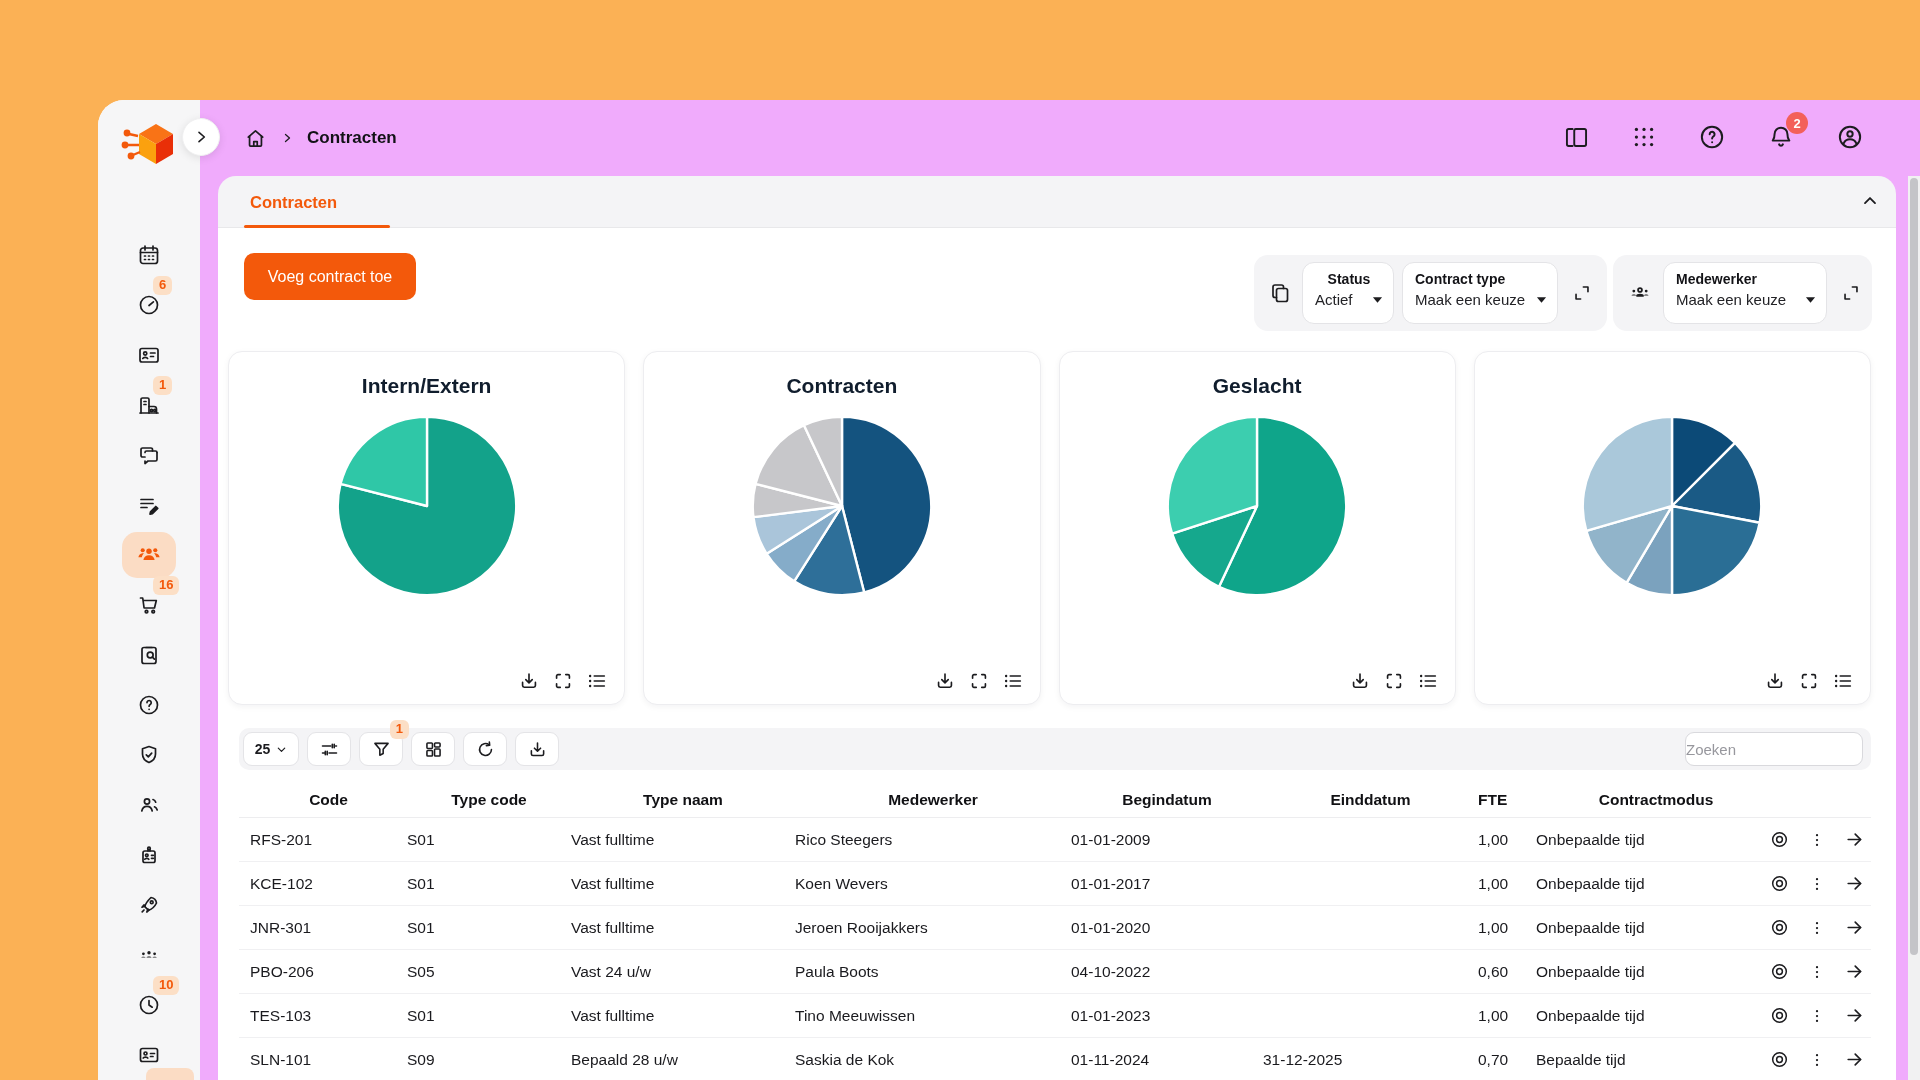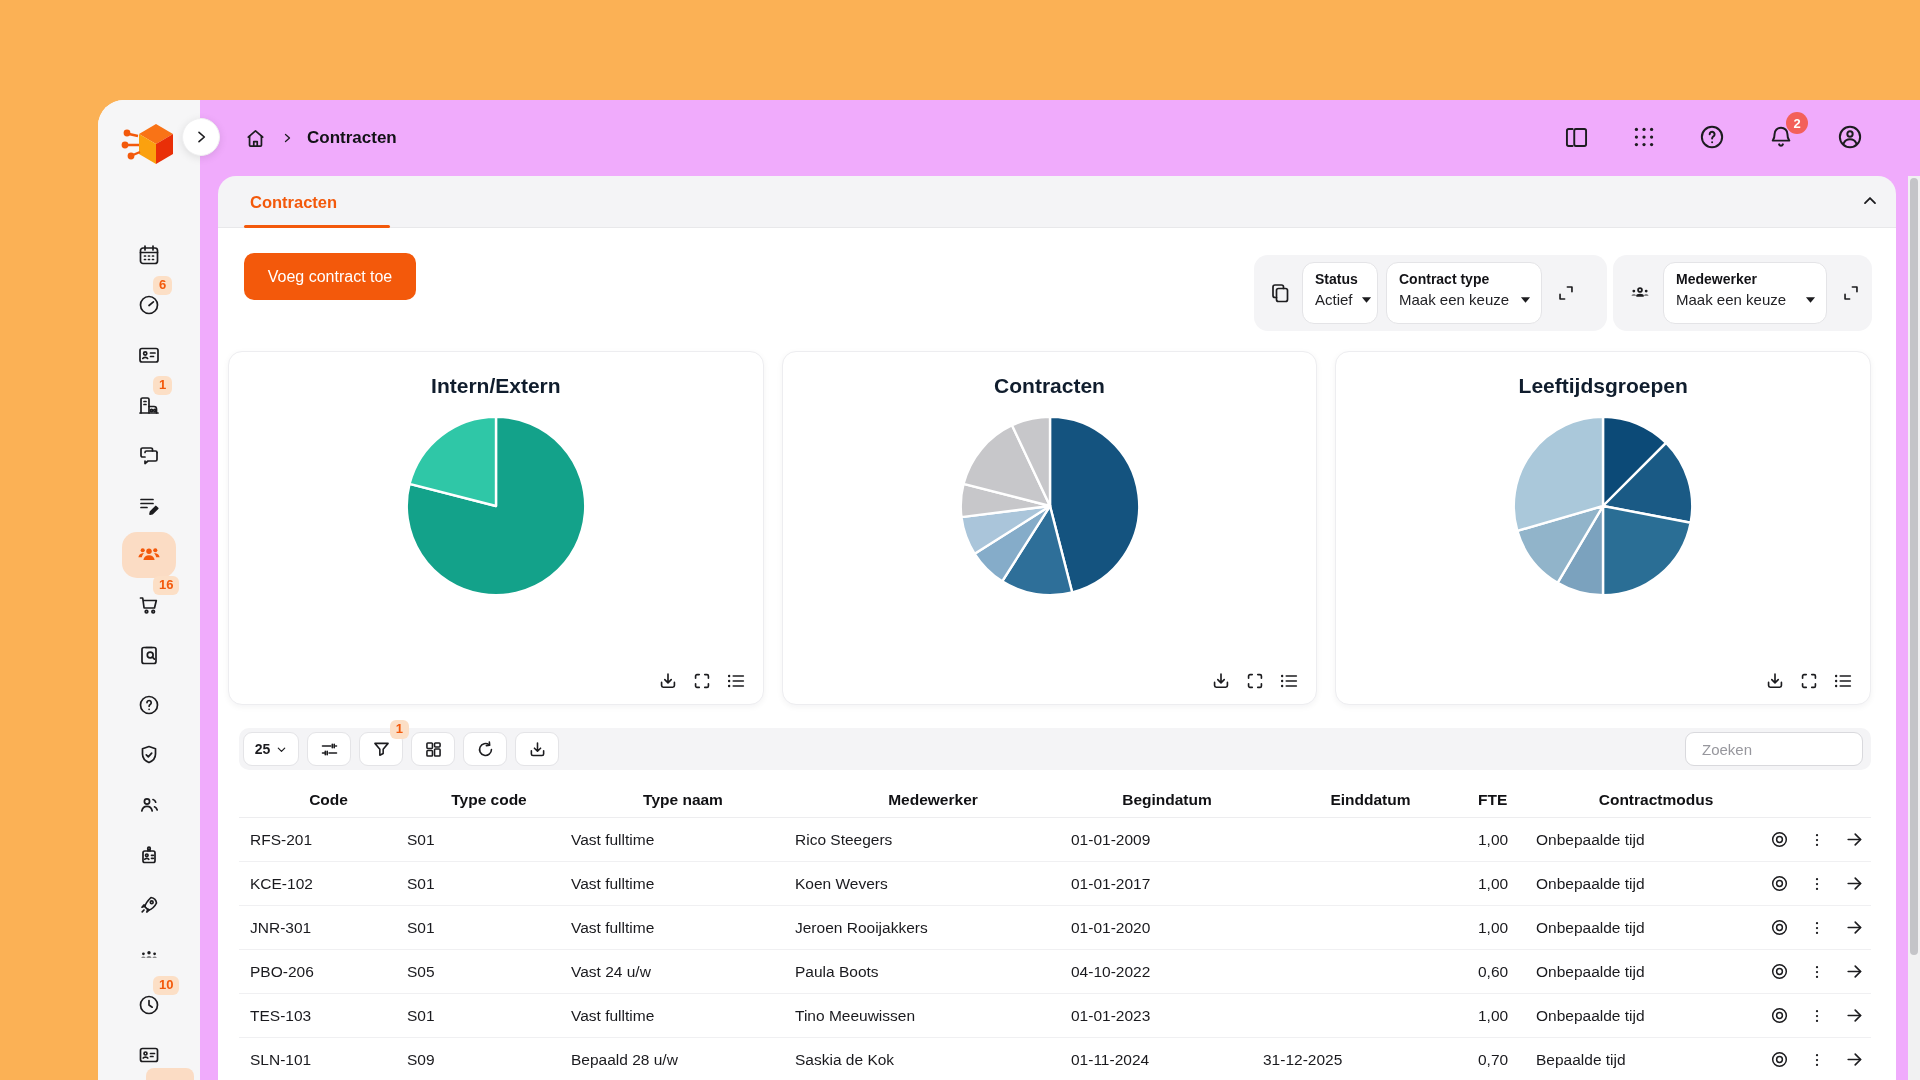--- a/index.html
+++ b/index.html
@@ -41,21 +41,21 @@
     border:none;border-radius:10px;font-family:inherit;cursor:pointer;}
 
   
   .fg{position:absolute;top:27px;height:76px;background:#F4F4F6;border-radius:14px;display:flex;align-items:center;}
   .fg-a{left:1036px;width:353px;}
   .fg-b{left:1395px;width:259px;}
   .fg-icon{margin-left:14px;}
   .dd{background:#fff;border:1px solid #E4E4E7;border-radius:12px;height:62px;padding:8px 10px 0 12px;margin-left:10px;cursor:pointer;}
   .dd-label{font-weight:700;font-size:14px;color:#131317;display:block;}
   .dd-row{display:flex;align-items:center;justify-content:space-between;margin-top:4px;font-size:15px;color:#222226;gap:8px;}
-  .dd-status{width:76px;}
+  .dd-status{width:92px;text-align:center;}
   .dd-contract{width:156px;margin-left:8px;}
   .dd-medewerker{width:164px;}
   .expand-ic{margin-left:13px;cursor:pointer;}
 
   
   .charts{position:absolute;left:10px;top:123px;right:25px;height:354px;display:flex;gap:18px;}
   .chart-card{flex:1;background:#fff;border:1px solid #EDEDF0;border-radius:14px;position:relative;
     box-shadow:0 2px 6px rgba(20,20,40,.05);}
   .chart-title{text-align:center;margin:22px 0 0;font-size:21px;font-weight:700;color:#101D2D;}
   svg.pie{position:absolute;left:50%;top:62px;transform:translateX(-50%);width:184px;height:184px;}
@@ -65,21 +65,21 @@
   
   .toolbar{position:absolute;left:21px;top:500px;width:1632px;height:42px;background:#F4F4F6;border-radius:10px;
     display:flex;align-items:center;padding:0 4px;gap:8px;}
   .tb-btn{height:34px;background:#fff;border:1px solid #E4E4E7;border-radius:9px;display:flex;align-items:center;
     justify-content:center;cursor:pointer;position:relative;}
   .pagesize{width:56px;gap:6px;font-size:14px;font-weight:600;color:#1B1B1F;}
   .iconbtn{width:44px;}
   .tb-badge{position:absolute;top:-13px;right:-7px;background:#FCDFC6;color:#F3590B;font-size:13px;font-weight:600;
     padding:2px 6px;border-radius:6px;line-height:1.15;}
   .search{margin-left:auto;margin-right:4px;width:178px;height:34px;border:1px solid #D9D9DD;border-radius:9px;
-    font-size:15px;padding:0 16px;color:#333;font-family:inherit;background:#fff;}
+    font-size:15px;padding:0 0;color:#333;font-family:inherit;background:#fff;}
   .search::placeholder{color:#97979D;}
 
   
   .table{position:absolute;left:21px;top:554px;width:1632px;}
   .trow{display:grid;grid-template-columns:157px 164px 224px 276px 192px 215px 42px 256px minmax(0,1fr);
     padding-left:11px;padding-right:6px;align-items:center;}
   .thr{height:36px;border-bottom:1px solid #EDEDEF;}
   .th{font-weight:700;font-size:15.5px;color:#111114;text-align:center;}
   .tdr{height:44px;border-bottom:1px solid #F0F0F2;}
   .td{font-size:15.5px;color:#1A1A1E;}
@@ -482,21 +482,47 @@
                 </span>
               <span>
                   <svg width="22" height="22" viewBox="0 0 24 24" fill="none" stroke="#1C1C1F" stroke-width="1.8" stroke-linecap="round" stroke-linejoin="round">
                     <path d="M9 6.5h11M9 12h11M9 17.5h11"></path>
                     <path d="M4.5 6.5h.01M4.5 12h.01M4.5 17.5h.01" stroke-width="2.6"></path>
                   </svg>
                 </span>
             </div>
           </div>
           <div class="chart-card">
-            <h3 class="chart-title">Leeftijdsgroepen</h3>
+            <h3 class="chart-title">Geslacht</h3>
+            <svg class="pie" viewBox="0 0 200 200">
+                <path d="M 100 100 L 100.00 3.00 A 97 97 0 1 1 58.70 187.77 Z" fill="#0FA58A" stroke="#ffffff" stroke-width="2.6" stroke-linejoin="round"></path>
+                <path d="M 100 100 L 58.70 187.77 A 97 97 0 0 1 7.75 129.97 Z" fill="#15A88D" stroke="#ffffff" stroke-width="2.6" stroke-linejoin="round"></path>
+                <path d="M 100 100 L 7.75 129.97 A 97 97 0 0 1 100.00 3.00 Z" fill="#3CCEAF" stroke="#ffffff" stroke-width="2.6" stroke-linejoin="round"></path>
+              </svg>
+            <div class="chart-actions">
+              <span>
+                  <svg width="22" height="22" viewBox="0 0 24 24" fill="none" stroke="#1C1C1F" stroke-width="1.8" stroke-linecap="round" stroke-linejoin="round">
+                    <path d="M12 4.5v9M8.5 10.5l3.5 3.5 3.5-3.5"></path>
+                    <path d="M5 13.5V17a1.8 1.8 0 001.8 1.8h10.4A1.8 1.8 0 0019 17v-3.5"></path>
+                  </svg>
+                </span>
+              <span>
+                  <svg width="22" height="22" viewBox="0 0 24 24" fill="none" stroke="#1C1C1F" stroke-width="1.8" stroke-linecap="round" stroke-linejoin="round">
+                    <path d="M5 9V6.5A1.5 1.5 0 016.5 5H9M15 5h2.5A1.5 1.5 0 0119 6.5V9M19 15v2.5a1.5 1.5 0 01-1.5 1.5H15M9 19H6.5A1.5 1.5 0 015 17.5V15"></path>
+                  </svg>
+                </span>
+              <span>
+                  <svg width="22" height="22" viewBox="0 0 24 24" fill="none" stroke="#1C1C1F" stroke-width="1.8" stroke-linecap="round" stroke-linejoin="round">
+                    <path d="M9 6.5h11M9 12h11M9 17.5h11"></path>
+                    <path d="M4.5 6.5h.01M4.5 12h.01M4.5 17.5h.01" stroke-width="2.6"></path>
+                  </svg>
+                </span>
+            </div>
+          </div>
+          <div class="chart-card">
             <svg class="pie" viewBox="0 0 200 200">
                 <path d="M 100 100 L 100.00 3.00 A 97 97 0 0 1 168.59 31.41 Z" fill="#0C4A77" stroke="#ffffff" stroke-width="2.6" stroke-linejoin="round"></path>
                 <path d="M 100 100 L 168.59 31.41 A 97 97 0 0 1 195.28 118.18 Z" fill="#1A5A85" stroke="#ffffff" stroke-width="2.6" stroke-linejoin="round"></path>
                 <path d="M 100 100 L 195.28 118.18 A 97 97 0 0 1 100.00 197.00 Z" fill="#2A6E95" stroke="#ffffff" stroke-width="2.6" stroke-linejoin="round"></path>
                 <path d="M 100 100 L 100.00 197.00 A 97 97 0 0 1 50.62 183.49 Z" fill="#7BA2BE" stroke="#ffffff" stroke-width="2.6" stroke-linejoin="round"></path>
                 <path d="M 100 100 L 50.62 183.49 A 97 97 0 0 1 6.85 127.06 Z" fill="#91B4CA" stroke="#ffffff" stroke-width="2.6" stroke-linejoin="round"></path>
                 <path d="M 100 100 L 6.85 127.06 A 97 97 0 0 1 100.00 3.00 Z" fill="#AAC8DA" stroke="#ffffff" stroke-width="2.6" stroke-linejoin="round"></path>
               </svg>
             <div class="chart-actions">
               <span>

